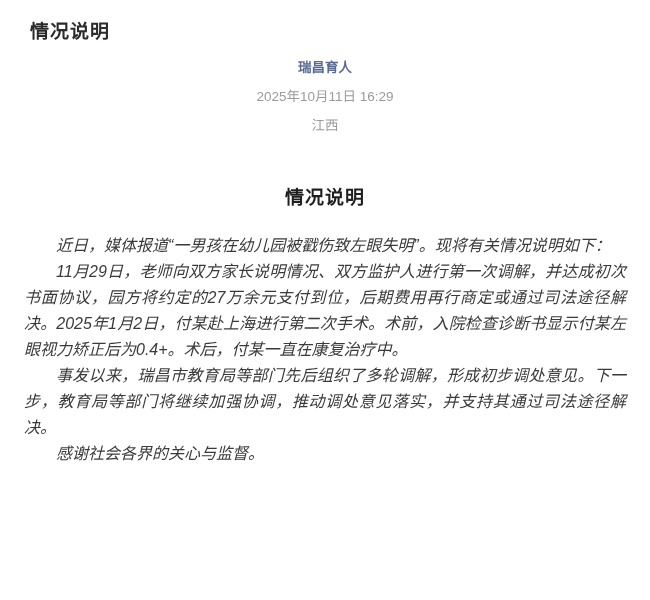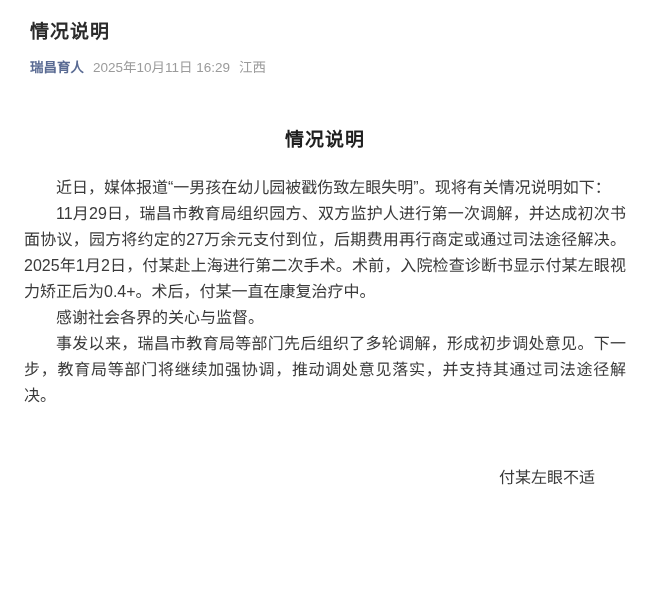--- a/index.html
+++ b/index.html
@@ -27,20 +27,21 @@
     color: #2b2b2b;
     letter-spacing: 1px;
   }
   .article-meta {
     margin-top: 13px;
     font-size: 13.5px;
     display: flex;
     align-items: center;
     gap: 9px;
     white-space: nowrap;
+    flex-direction: column;
   }
   .author-link {
     color: #5a6b93;
     font-weight: 700;
     cursor: pointer;
     text-decoration: none;
   }
   .publish-timestamp,
   .publish-location {
     color: #9b9b9b;
@@ -62,20 +63,21 @@
   .statement-text {
     margin-top: 24px;
   }
   .statement-text p {
     margin: 0;
     font-size: 16px;
     line-height: 26px;
     text-align: justify;
     text-indent: 2em;
     color: #3a3a3a;
+    font-style: italic;
   }
   
   .signature-block {
     margin-top: 56px;
     padding-right: 31px;
     text-align: right;
     font-size: 16px;
     line-height: 26px;
     color: #3a3a3a;
   }
@@ -92,23 +94,23 @@
       <span class="publish-timestamp">2025年10月11日 16:29</span>
       <span class="publish-location">江西</span>
     </div>
   </div>
 
   <div class="statement-body">
     <h2 class="statement-title">情况说明</h2>
 
     <div class="statement-text">
       <p>近日，媒体报道“一男孩在幼儿园被戳伤致左眼失明”。现将有关情况说明如下：</p>
-      <p>11月29日，瑞昌市教育局组织园方、双方监护人进行第一次调解，并达成初次书面协议，园方将约定的27万余元支付到位，后期费用再行商定或通过司法途径解决。2025年1月2日，付某赴上海进行第二次手术。术前，入院检查诊断书显示付某左眼视力矫正后为0.4+。术后，付某一直在康复治疗中。</p>
+      <p>11月29日，老师向双方家长说明情况、双方监护人进行第一次调解，并达成初次书面协议，园方将约定的27万余元支付到位，后期费用再行商定或通过司法途径解决。2025年1月2日，付某赴上海进行第二次手术。术前，入院检查诊断书显示付某左眼视力矫正后为0.4+。术后，付某一直在康复治疗中。</p>
+      <p>事发以来，瑞昌市教育局等部门先后组织了多轮调解，形成初步调处意见。下一步，教育局等部门将继续加强协调，推动调处意见落实，并支持其通过司法途径解决。</p>
       <p>感谢社会各界的关心与监督。</p>
-      <p>事发以来，瑞昌市教育局等部门先后组织了多轮调解，形成初步调处意见。下一步，教育局等部门将继续加强协调，推动调处意见落实，并支持其通过司法途径解决。</p>
     </div>
 
     <div class="signature-block">
       <div>付某左眼不适</div>
       <div>2025年10月11日</div>
     </div>
   </div>
 
 </div>
 

